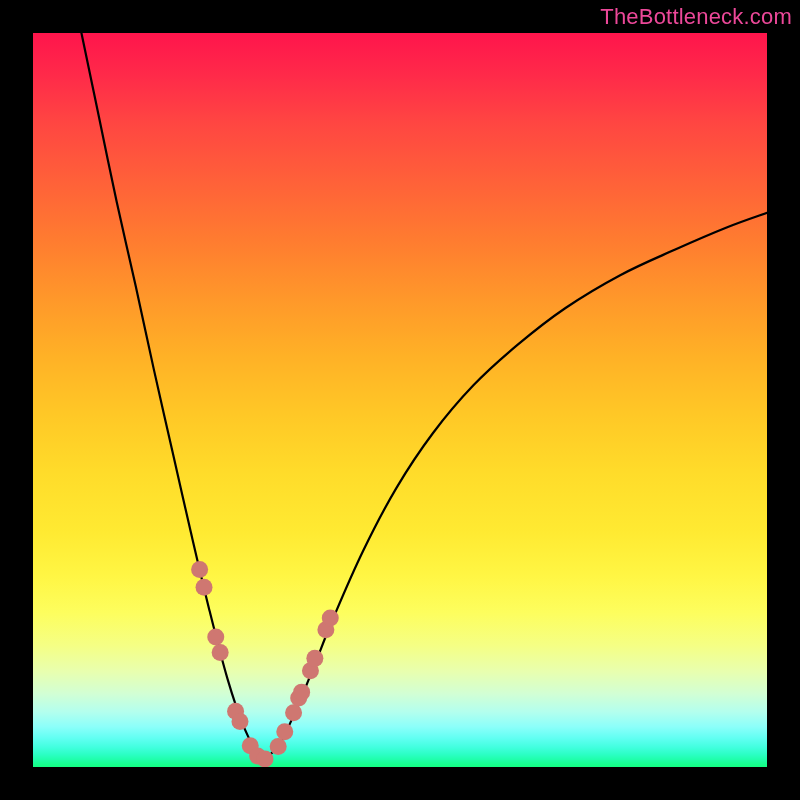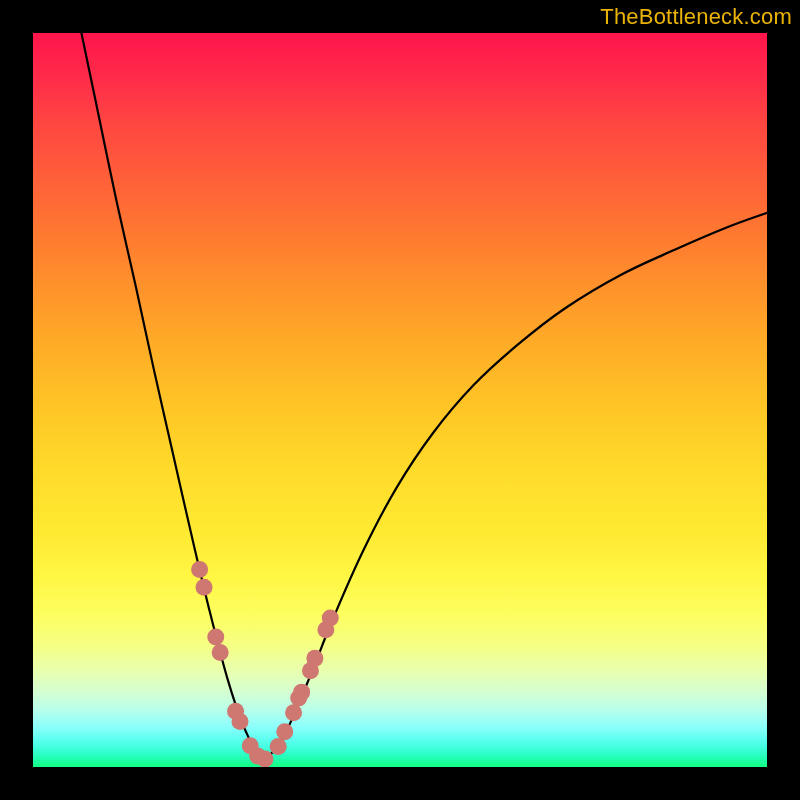--- a/index.html
+++ b/index.html
@@ -56,21 +56,21 @@
       #18ff94 99.5%,
       #14ff84 100%
     );
   }
   .watermark {
     position: absolute;
     top: 4px;
     right: 8px;
     font-size: 22px;
     font-weight: 500;
-    color: #eab308;
+    color: #ec4899;
     letter-spacing: 0.2px;
     user-select: none;
   }
   svg.curve-layer {
     position: absolute;
     inset: 0;
     width: 734px;
     height: 734px;
   }
   .curve {

